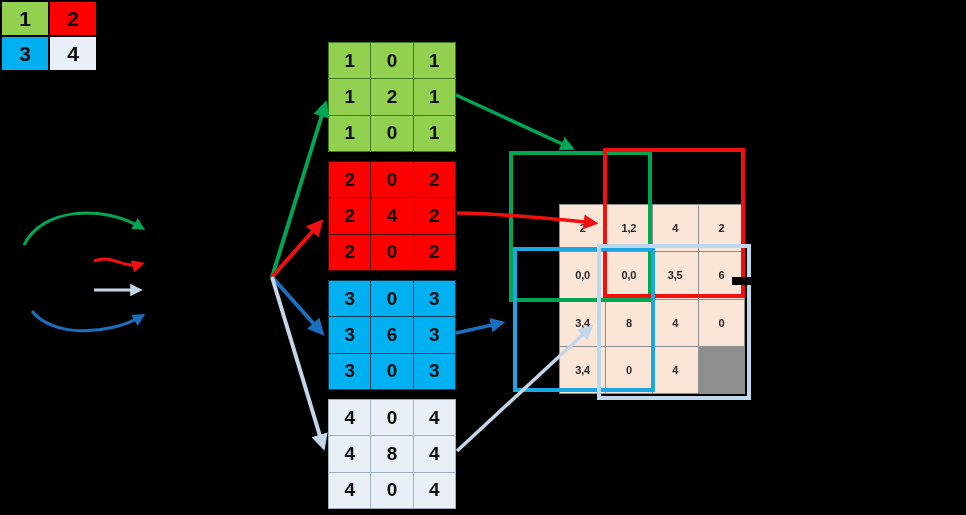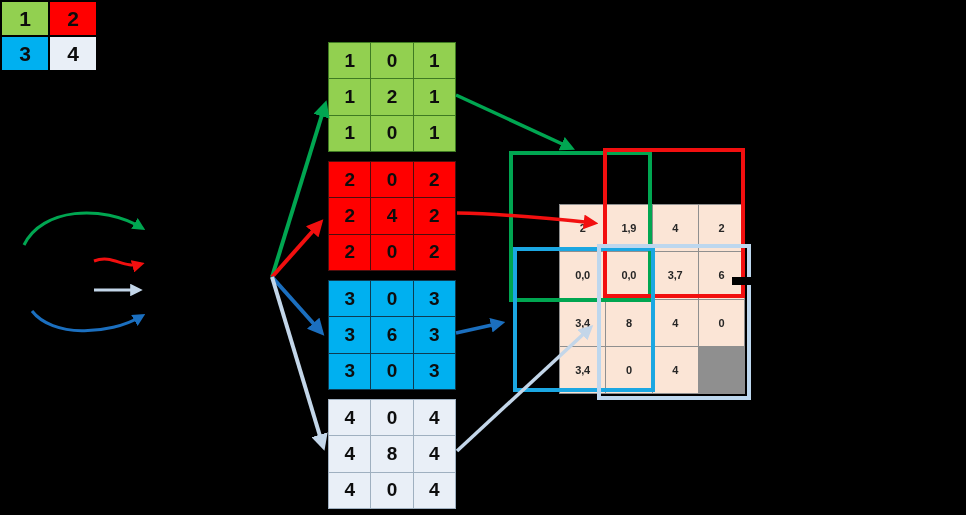--- a/index.html
+++ b/index.html
@@ -84,26 +84,26 @@
       <div class="cell">4</div>
       <div class="cell">8</div>
       <div class="cell">4</div>
       <div class="cell">4</div>
       <div class="cell">0</div>
       <div class="cell">4</div>
     </div>
 
   <div class="outgrid" style="--fill: #FBE5D6; --line: #8F8F8F;">
       <div class="cell">2</div>
-      <div class="cell">1,9</div>
+      <div class="cell">1,2</div>
       <div class="cell">4</div>
       <div class="cell">2</div>
       <div class="cell">0,0</div>
       <div class="cell">0,0</div>
-      <div class="cell">3,7</div>
+      <div class="cell">3,5</div>
       <div class="cell">6</div>
       <div class="cell">3,4</div>
       <div class="cell">8</div>
       <div class="cell">4</div>
       <div class="cell">0</div>
       <div class="cell">3,4</div>
       <div class="cell">0</div>
       <div class="cell">4</div>
     </div>
 

